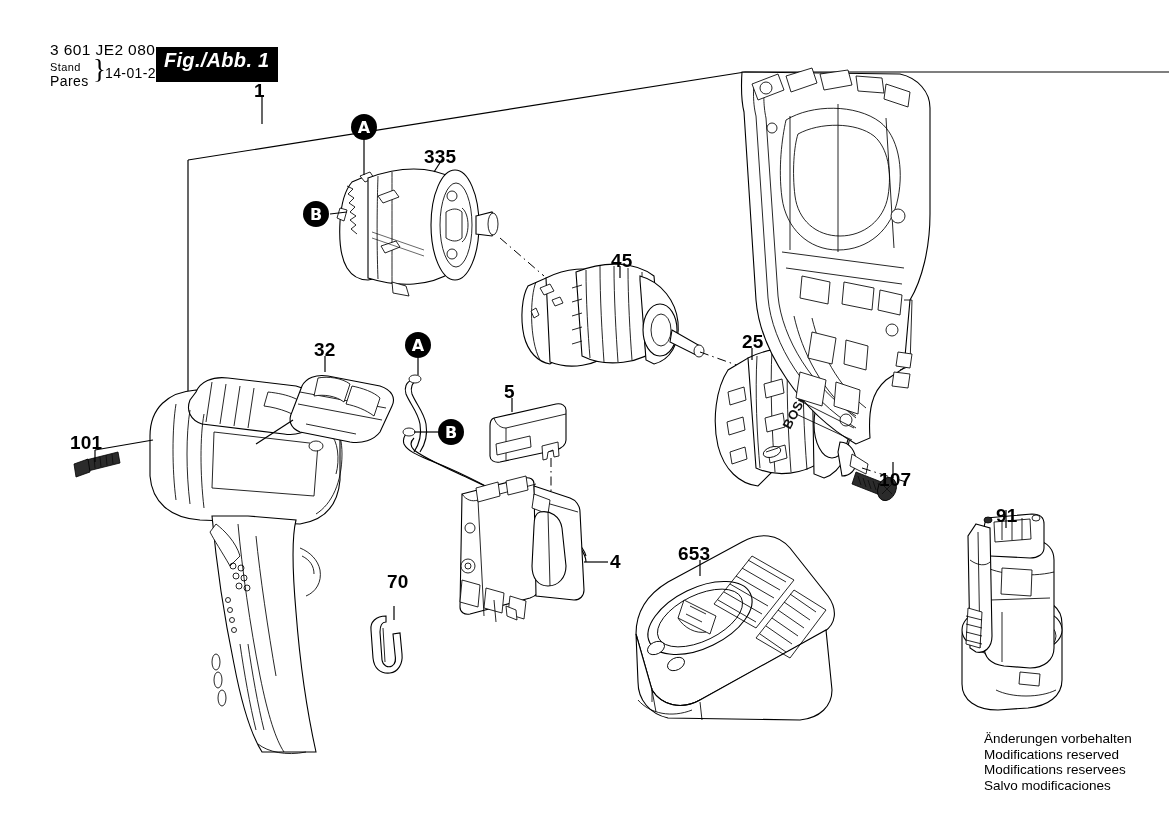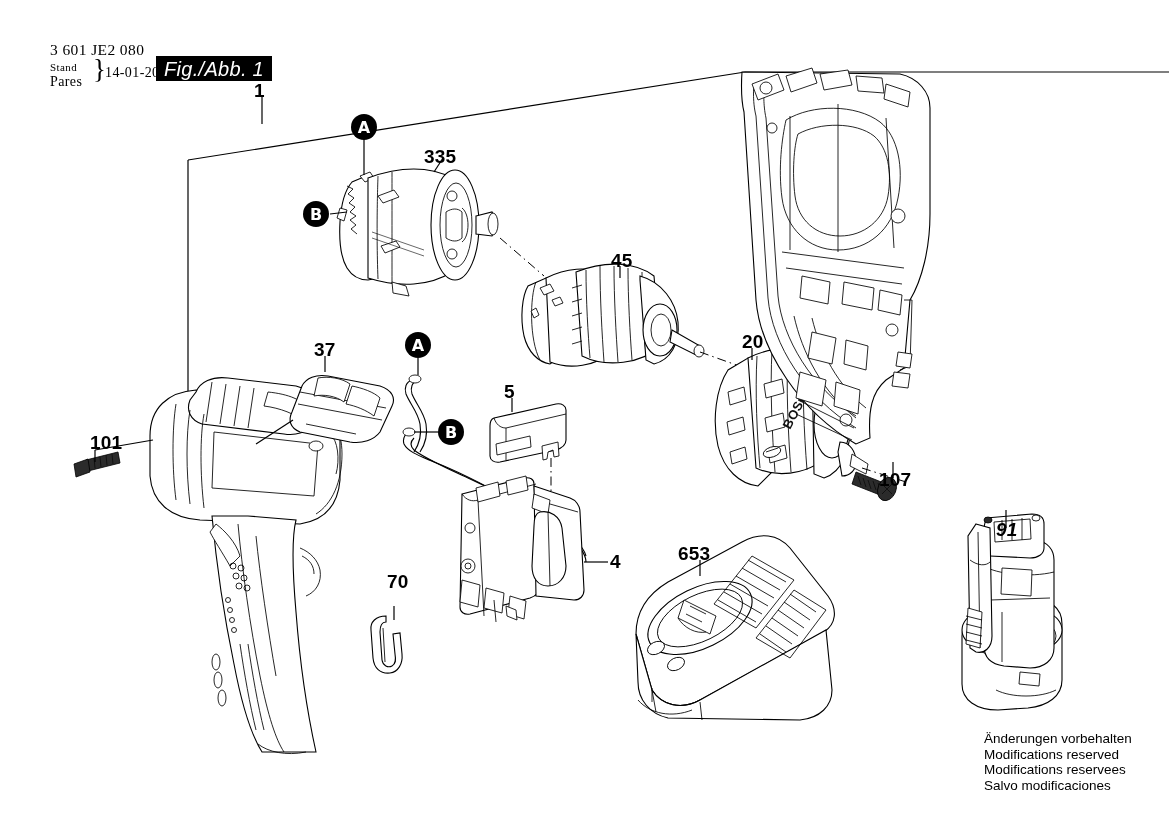--- a/index.html
+++ b/index.html
@@ -1,27 +1,27 @@
 <!DOCTYPE html>
 <html><head>
 <meta charset="utf-8">
 <style>
   html,body{margin:0;padding:0;background:#fff;}
   body{width:1169px;height:826px;position:relative;overflow:hidden;
        font-family:"Liberation Sans","DejaVu Sans",sans-serif;color:#000;}
   #sheet{position:absolute;left:0;top:0;width:1169px;height:826px;}
   svg.layer{position:absolute;left:0;top:0;width:1169px;height:826px;overflow:visible;}
-  .hdr{position:absolute;font-size:15px;letter-spacing:.4px;white-space:nowrap;font-family:Liberation Serif, serif;}
+  .hdr{position:absolute;font-size:15px;letter-spacing:.4px;white-space:nowrap;}
   #partno{left:50px;top:41px;font-size:15.5px;}
   #standword{left:50px;top:60px;font-size:11px;line-height:15px;}
   #issueword{left:50px;top:74px;font-size:14px;line-height:15px;}
   #brace{left:93px;top:56px;font-size:27px;line-height:27px;font-family:"Liberation Serif",serif;}
   #dateval{left:105px;top:65px;font-size:14px;}
-  #figbadge{position:absolute;left:156px;top:56px;background:#000;color:#fff;
-            font-size:20px;font-weight:normal;font-style:italic;padding:2px 8px 0 8px;
+  #figbadge{position:absolute;left:156px;top:47px;background:#000;color:#fff;
+            font-size:20px;font-weight:bold;font-style:italic;padding:2px 8px 10px 8px;
             letter-spacing:.3px;}
   .callout{position:absolute;font-size:19px;font-weight:bold;letter-spacing:.2px;}
   .ab{position:absolute;width:26px;height:26px;border-radius:50%;background:#000;color:#fff;
       font-size:16px;font-weight:bold;display:flex;align-items:center;justify-content:center;
       font-family:"DejaVu Sans",sans-serif;}
   .txtblock{position:absolute;font-size:13.5px;line-height:15.6px;white-space:pre;}
   #torque{left:461px;top:684px;}
   #disclaimer{left:984px;top:731px;}
   .ln{fill:none;stroke:#000;stroke-width:1.1;}
   .thin{fill:none;stroke:#000;stroke-width:0.85;}
@@ -482,29 +482,29 @@
       <path class="thin" d="M996 690 C1012 698 1040 698 1056 690"></path>
 
       <path class="lead" d="M1006 528 L1006 510"></path>
     </g>
 
   </svg>
 
   <div class="callout" style="left:254px;top:80px;">1</div>
   <div class="callout" style="left:424px;top:146px;">335</div>
   <div class="callout" style="left:611px;top:250px;">45</div>
-  <div class="callout" style="left:742px;top:331px;">20</div>
-  <div class="callout" style="left:314px;top:339px;">37</div>
-  <div class="callout" style="left:90px;top:432px;">101</div>
+  <div class="callout" style="left:742px;top:331px;">25</div>
+  <div class="callout" style="left:314px;top:339px;">32</div>
+  <div class="callout" style="left:70px;top:432px;">101</div>
   <div class="callout" style="left:879px;top:469px;">107</div>
   <div class="callout" style="left:504px;top:381px;">5</div>
   <div class="callout" style="left:610px;top:551px;">4</div>
   <div class="callout" style="left:387px;top:571px;text-align:center;">70</div>
   <div class="callout" style="left:678px;top:543px;text-align:right;">653</div>
-  <div class="callout" style="left:996px;top:519px;font-style:italic;">91</div>
+  <div class="callout" style="left:996px;top:505px;">91</div>
 
   <div class="ab" style="left:351px;top:114px;">A</div>
   <div class="ab" style="left:303px;top:201px;">B</div>
   <div class="ab" style="left:405px;top:332px;">A</div>
   <div class="ab" style="left:438px;top:419px;">B</div>
 
   <div class="txtblock" id="disclaimer">Änderungen vorbehalten
 Modifications reserved
 Modifications reservees
 Salvo modificaciones</div>

